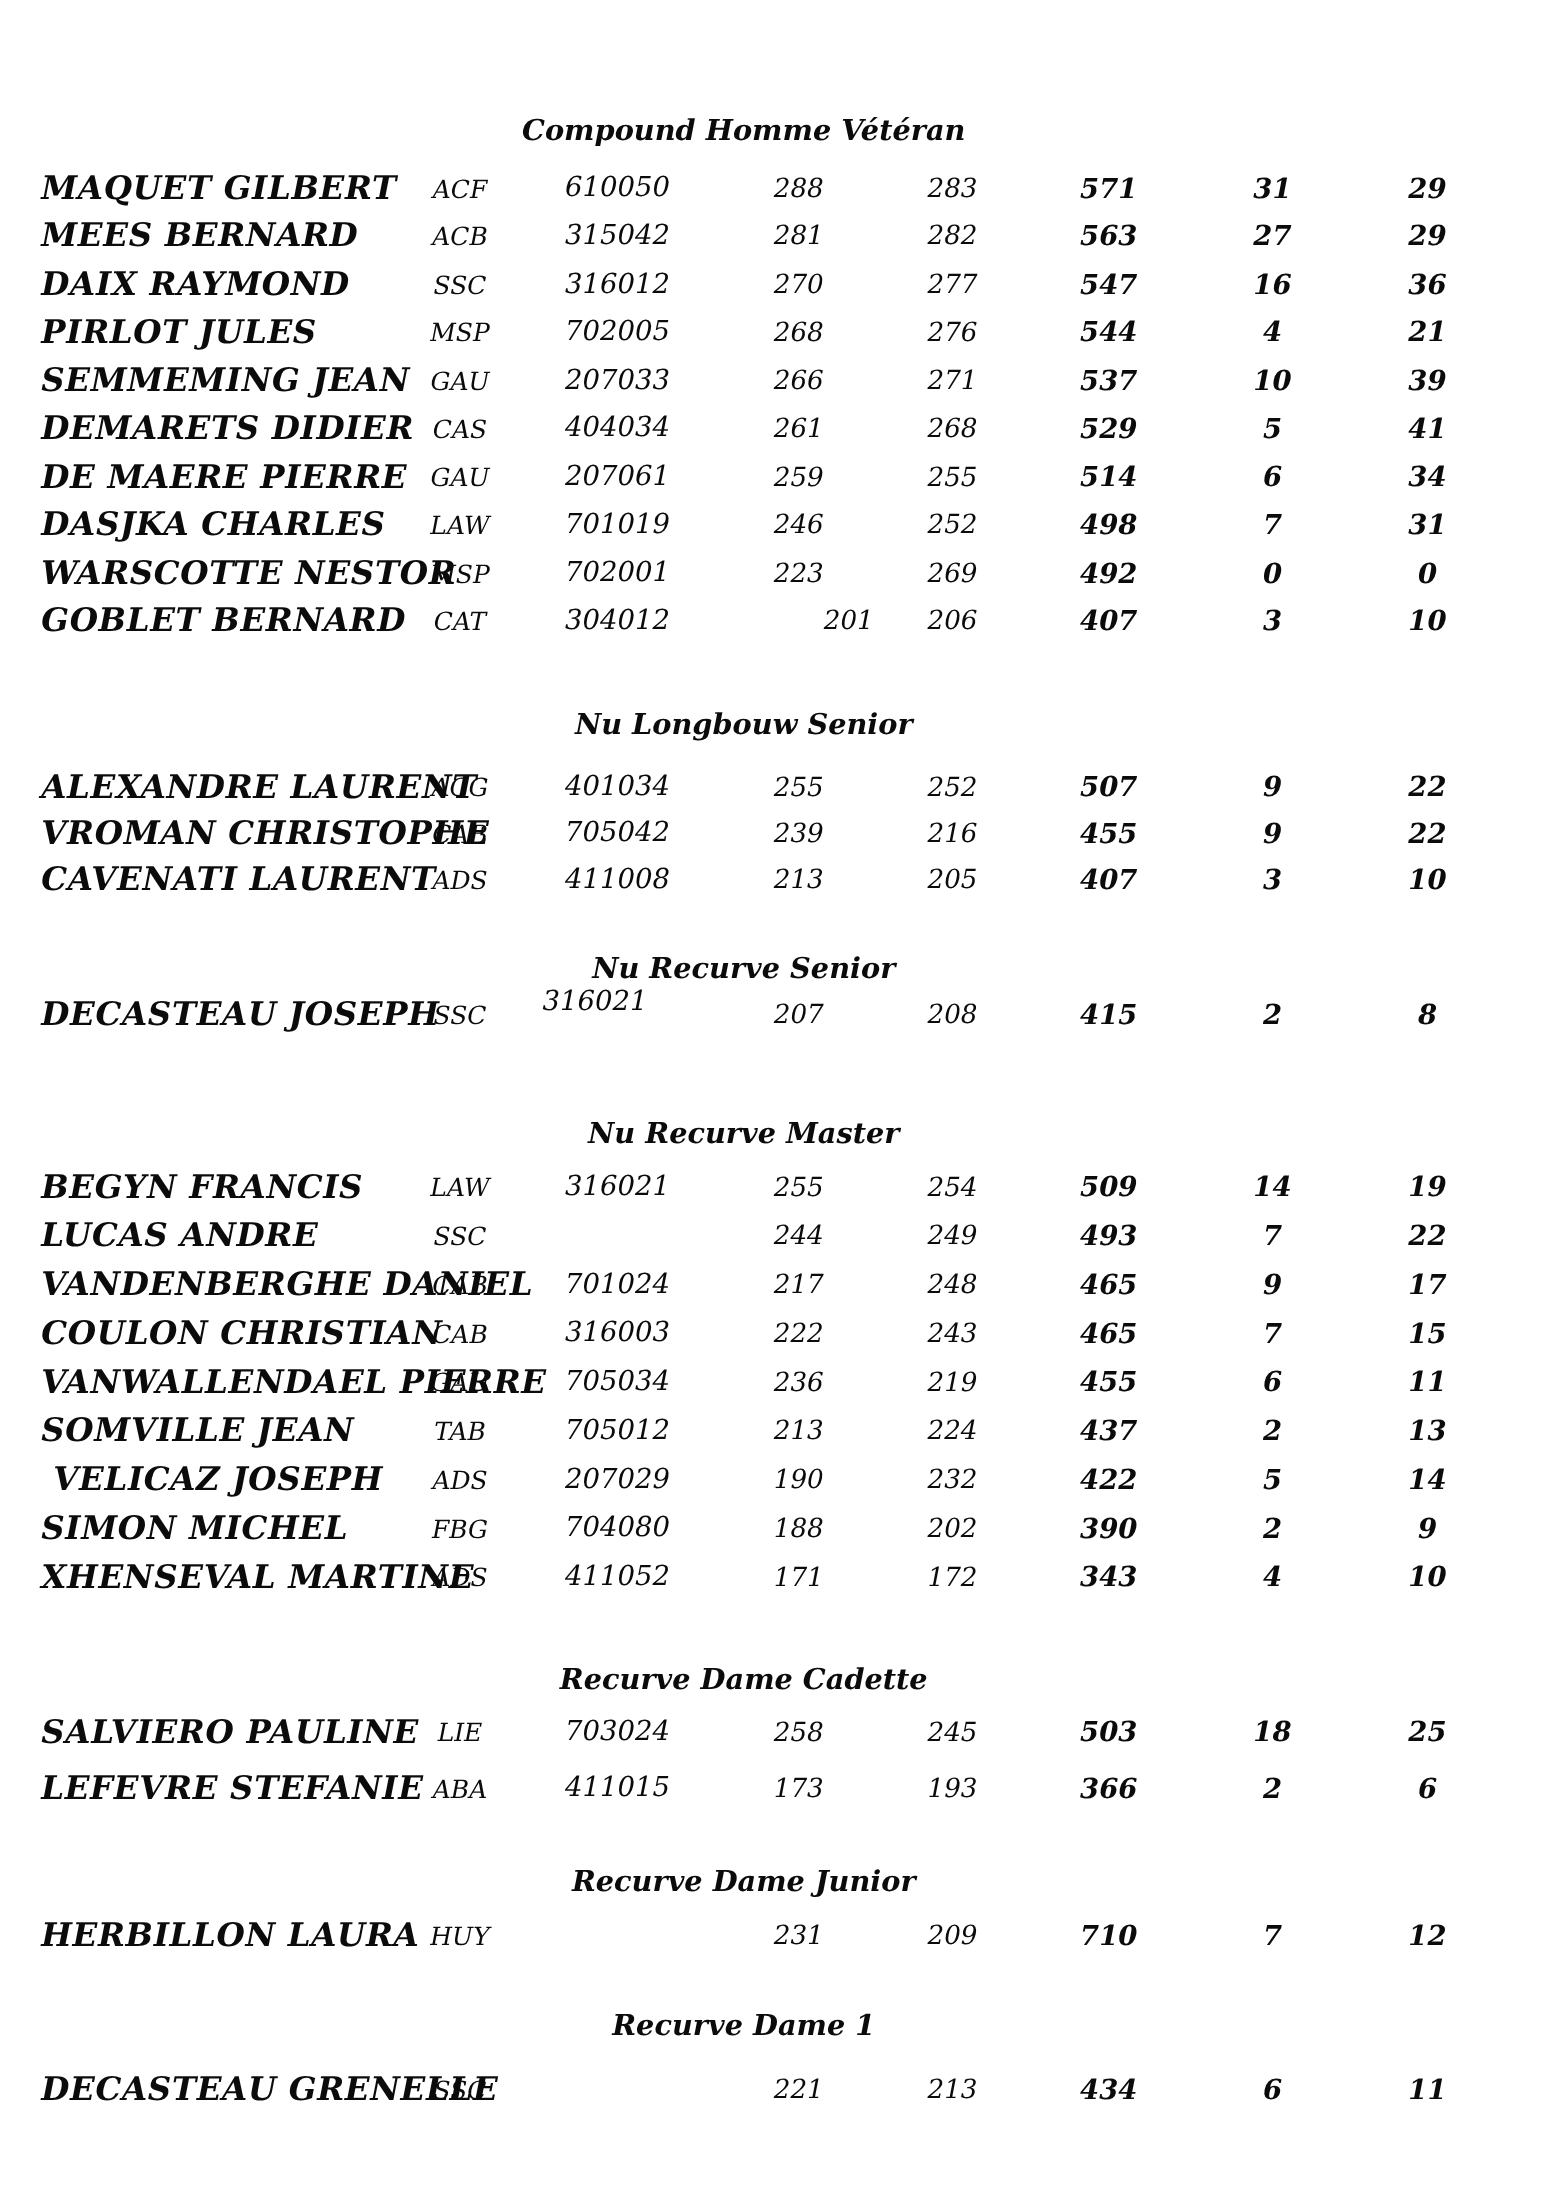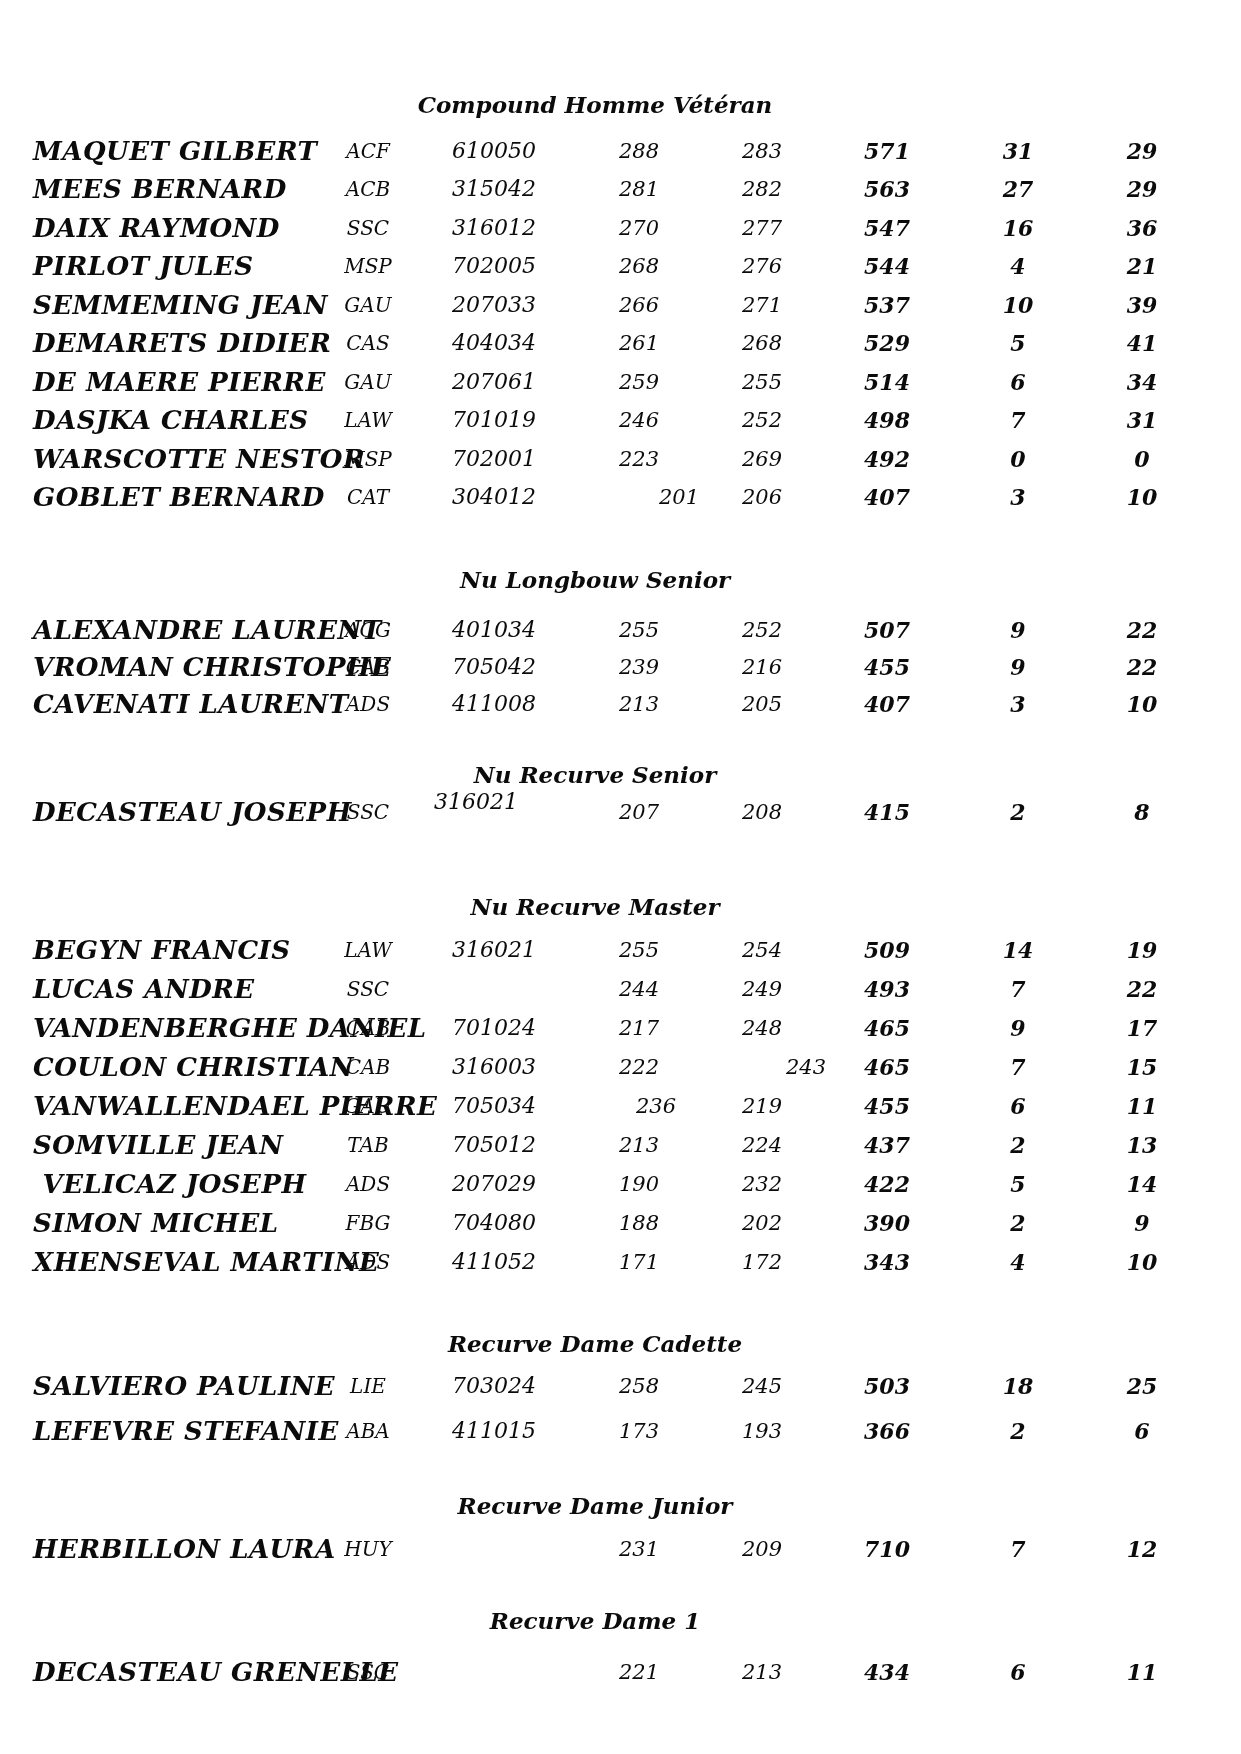--- a/index.html
+++ b/index.html
@@ -232,30 +232,30 @@
       <span class="cell c-center c-score" style="left: 762px;">248</span>
       <span class="cell c-center c-bold" style="left: 887px;">465</span>
       <span class="cell c-center c-bold" style="left: 1018px;">9</span>
       <span class="cell c-center c-bold" style="left: 1142px;">17</span>
     </div>
     <div class="row" style="top: 1052px;">
       <span class="cell c-name">COULON CHRISTIAN</span>
       <span class="cell c-center c-club" style="left: 368px;">CAB</span>
       <span class="cell c-center c-lic" style="left: 494px;">316003</span>
       <span class="cell c-center c-score" style="left: 639px;">222</span>
-      <span class="cell c-center c-score" style="left: 806px;">243</span>
+      <span class="cell c-center c-score" style="left: 762px;">243</span>
       <span class="cell c-center c-bold" style="left: 887px;">465</span>
       <span class="cell c-center c-bold" style="left: 1018px;">7</span>
       <span class="cell c-center c-bold" style="left: 1142px;">15</span>
     </div>
     <div class="row" style="top: 1091px;">
       <span class="cell c-name">VANWALLENDAEL PIERRE</span>
       <span class="cell c-center c-club" style="left: 368px;">GAU</span>
       <span class="cell c-center c-lic" style="left: 494px;">705034</span>
-      <span class="cell c-center c-score" style="left: 656px;">236</span>
+      <span class="cell c-center c-score" style="left: 639px;">236</span>
       <span class="cell c-center c-score" style="left: 762px;">219</span>
       <span class="cell c-center c-bold" style="left: 887px;">455</span>
       <span class="cell c-center c-bold" style="left: 1018px;">6</span>
       <span class="cell c-center c-bold" style="left: 1142px;">11</span>
     </div>
     <div class="row" style="top: 1130px;">
       <span class="cell c-name">SOMVILLE JEAN</span>
       <span class="cell c-center c-club" style="left: 368px;">TAB</span>
       <span class="cell c-center c-lic" style="left: 494px;">705012</span>
       <span class="cell c-center c-score" style="left: 639px;">213</span>

